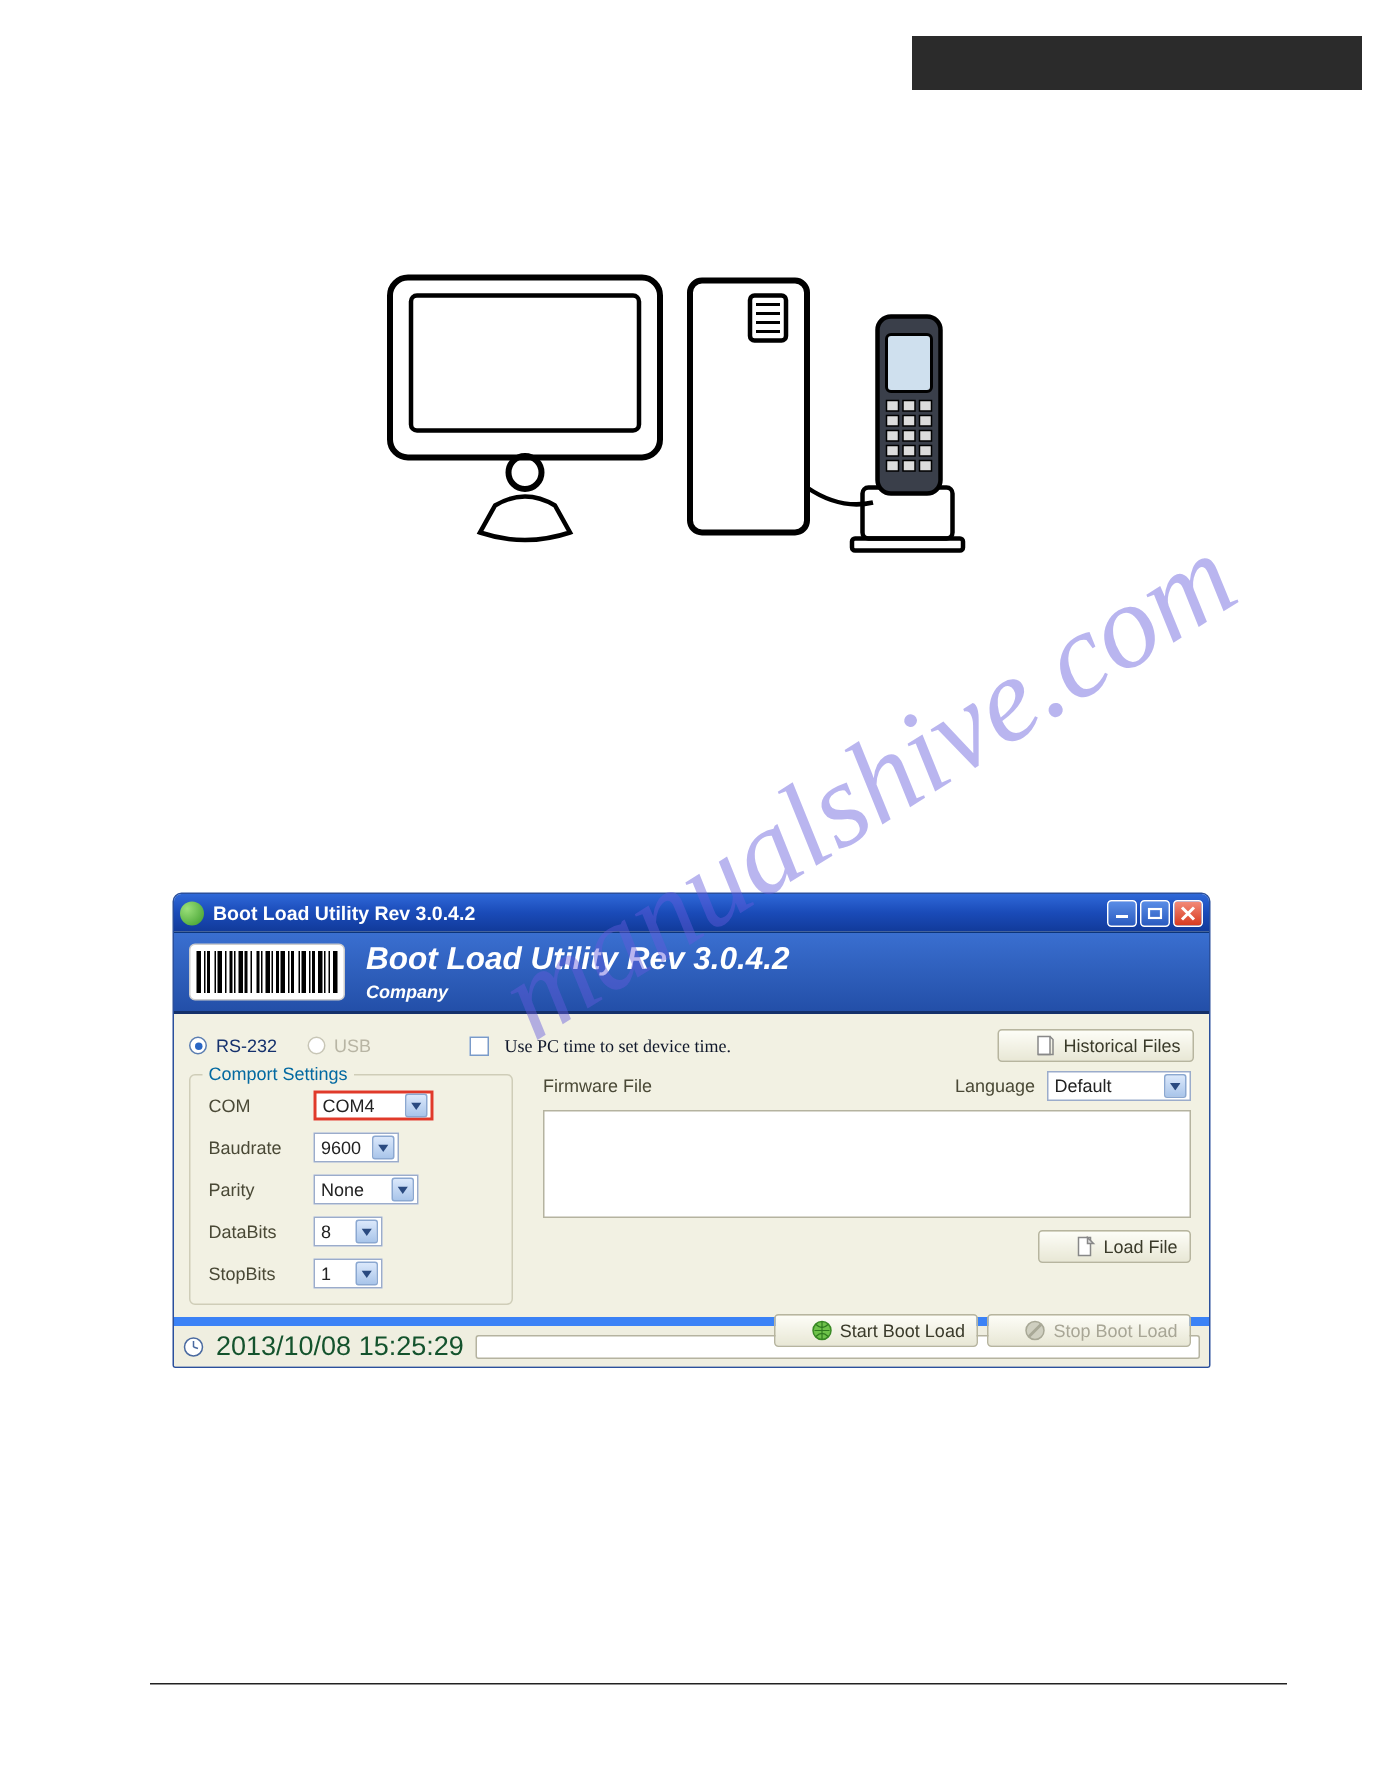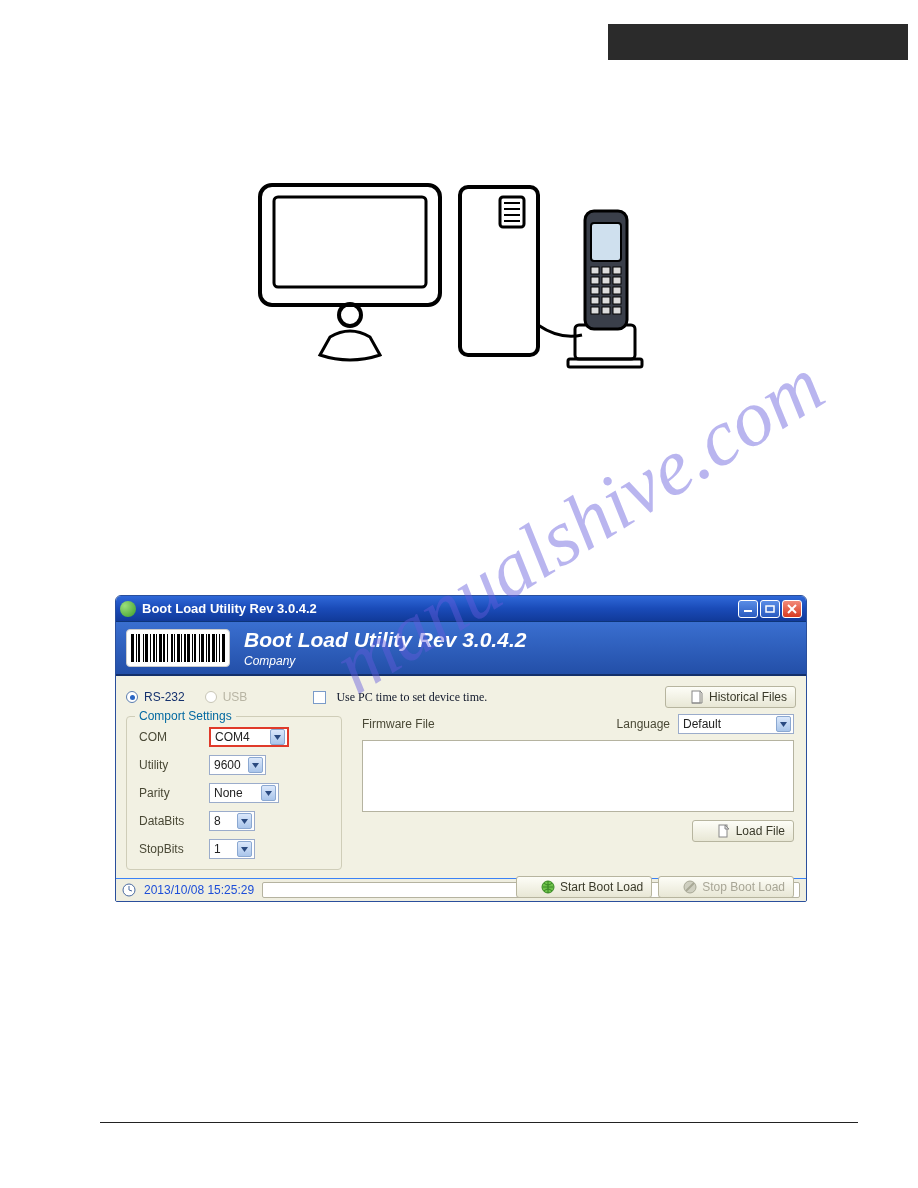--- a/index.html
+++ b/index.html
@@ -96,21 +96,21 @@
     border-radius: 4px;
   }
   .barcode {
     display: flex;
     height: 28px;
     align-items: stretch;
   }
   .barcode span { display:inline-block; height:100%; background:#000; }
   .banner-text { color:#fff; }
   .banner-title { font-size: 21px; font-style: italic; font-weight: bold; font-family: Verdana, sans-serif; }
-  .banner-sub { font-size: 12px; font-style: italic; font-weight: normal; margin-top:2px; }
+  .banner-sub { font-size: 12px; font-style: italic; font-weight: bold; margin-top:2px; }
 
   .client {
     background: #f2f1e3;
     padding: 10px 10px 8px 10px;
     position: relative;
   }
   .toprow { display:flex; align-items:center; gap: 6px; }
   .radio {
     width:12px;height:12px;border:1px solid #5a7db0;border-radius:50%;
     display:inline-flex;align-items:center;justify-content:center;
@@ -190,24 +190,24 @@
   .bottombtns {
     margin-top: 34px;
     text-align: right;
     display:flex; justify-content:flex-end; gap:6px;
   }
 
   .statusbar {
     display:flex; align-items:center;
     padding: 3px 6px;
     background:#efeee0;
-    border-top:1px solid #3b82f6;
+    border-top:6px solid #3b82f6;
     gap:8px;
-    color:#1d4ed8;
-    font-size:12px;
+    color:#14532d;
+    font-size:18px;
   }
   .progress {
     flex:1; height:16px;
     border:1px solid #b5b3a0;
     background:#fff;
     border-radius:2px;
   }
 
   
   .rule { position:absolute; left:100px; right:60px; top:1122px; height:1px; background:#222; }
@@ -353,21 +353,21 @@
         <div class="select hl" style="width:80px">
           <span>COM4</span>
           <span class="arrow">
               <svg viewBox="0 0 7 5">
                 <path d="M0 0h7L3.5 5z" fill="#2a4a80"></path>
               </svg>
             </span>
         </div>
       </div>
       <div class="frow">
-        <span class="flabel">Utility</span>
+        <span class="flabel">Baudrate</span>
         <div class="select" style="width:57px">
           <span>9600</span>
           <span class="arrow">
               <svg viewBox="0 0 7 5">
                 <path d="M0 0h7L3.5 5z" fill="#2a4a80"></path>
               </svg>
             </span>
         </div>
       </div>
       <div class="frow">
@@ -403,21 +403,21 @@
             </span>
         </div>
       </div>
     </div>
 
     <div class="rightcol">
       <div class="firmrow">
         <span class="fw-label">Firmware File</span>
         <span class="lang">
           <span style="color:#4a4936">Language</span>
-          <div class="select" style="width:116px">
+          <div class="select" style="width:96px">
             <span>Default</span>
             <span class="arrow">
                 <svg viewBox="0 0 7 5">
                   <path d="M0 0h7L3.5 5z" fill="#2a4a80"></path>
                 </svg>
               </span>
           </div>
         </span>
       </div>
       <div class="textarea"></div>

